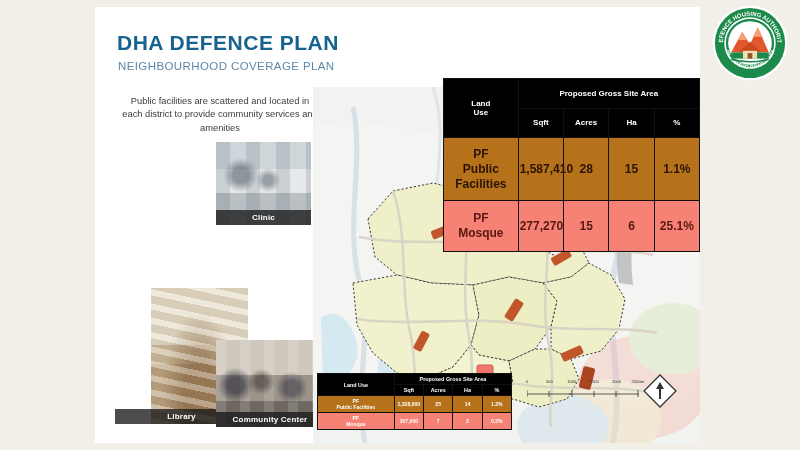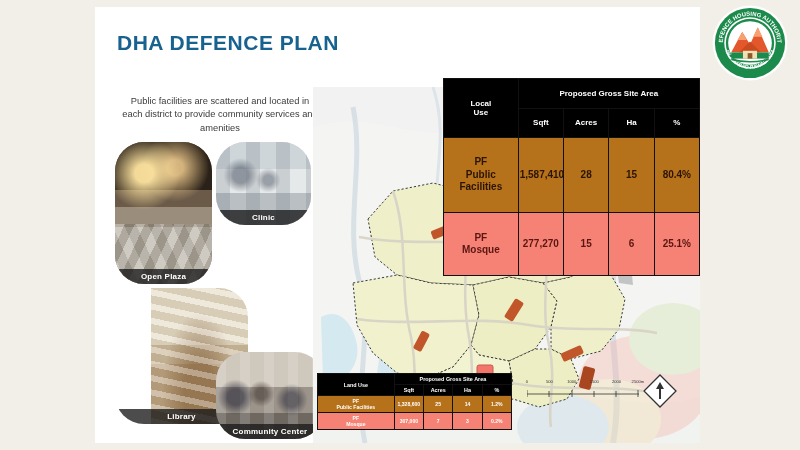--- a/index.html
+++ b/index.html
@@ -30,32 +30,32 @@
   }
 
   
   .intro{
     position:absolute;left:25px;top:88px;width:200px;
     text-align:center;font-size:9.3px;line-height:1.45;color:#3b3b3b;
   }
 
   
   .photos{position:absolute;left:20px;top:135px;width:196px;height:282px;}
-  .ph{position:absolute;overflow:hidden;border-radius:29px;}
+  .ph{position:absolute;overflow:hidden;}
   .ph .cap{
     position:absolute;left:0;bottom:0;width:100%;
     background:rgba(25,25,25,.78);
     color:#fff;font-size:8px;font-weight:bold;text-align:center;
     padding:3px 0 3px 0;box-sizing:border-box;letter-spacing:.2px;
   }
   .p-plaza{left:0;top:0;width:97px;height:142px;}
   .p-clinic{left:101px;top:0;width:95px;height:83px;}
   .p-mosque{left:101px;top:87px;width:95px;height:104px;}
   .p-library{left:0;top:146px;width:97px;height:136px;padding-left:36px;}
-  .p-comm{left:101px;top:210px;width:108px;height:87px;}
+  .p-comm{left:101px;top:198px;width:108px;height:87px;}
 
   
   .img-plaza{
     width:100%;height:100%;
     background:
       radial-gradient(circle at 30% 22%, rgba(255,228,160,.95) 0 7%, rgba(0,0,0,0) 28%),
       radial-gradient(circle at 62% 18%, rgba(255,216,150,.8) 0 6%, rgba(0,0,0,0) 26%),
       linear-gradient(#2a2118 0 34%, #6b5a48 34% 46%, #9a8d7c 46% 60%, #b9b2a6 60% 100%),
       #7a6a58;
     position:relative;
@@ -145,21 +145,21 @@
     border:1px solid #111;text-align:center;vertical-align:middle;
     font-weight:bold;
   }
 
   
   .tbl-top{
     position:absolute;left:443px;top:78px;width:257px;
   }
   .tbl-top table{width:100%;}
   .tbl-top th{background:#000;color:#fff;font-size:8px;padding:3px 1px;}
-  .tbl-top td{font-size:10px;padding:8px 1px;color:#2b1405;line-height:1.25;}
+  .tbl-top td{font-size:12px;padding:2px 1px;color:#2b1405;line-height:1.25;}
   .tbl-top .row-fac td{background:#B5721A;height:58px;}
   .tbl-top .row-mos td{background:#F58274;height:46px;color:#5a1612;}
   .tbl-top .hcell-land{height:52px;}
 
   
   .tbl-bot{
     position:absolute;left:222px;top:366px;width:195px;
   }
   .tbl-bot table{width:100%;}
   .tbl-bot th{background:#000;color:#fff;font-size:5.4px;padding:2px 1px;}
@@ -173,29 +173,26 @@
   }
 </style>
 </head>
 <body>
 
 <div class="stage">
 
   <div class="slide">
 
     <div class="title">DHA DEFENCE PLAN</div>
+    <div class="subtitle">NEIGHBOURHOOD COVERAGE PLAN</div>
 
     <div class="intro">Public facilities are scattered and located in each district to provide community services and amenities</div>
 
     <div class="photos">
 
-      <div class="ph p-plaza">
-        <div class="img-plaza"></div>
-        <div class="cap">Open Plaza</div>
-      </div>
 
       <div class="ph p-clinic">
         <div class="img-clinic"></div>
         <div class="cap">Clinic</div>
       </div>
 
 
       <div class="ph p-library">
         <div class="img-library"></div>
         <div class="cap">Library</div>
@@ -330,38 +327,38 @@
       </tbody>
         </table>
     </div>
 
   </div>
 
   <div class="tbl-top">
     <table class="tbl">
       <tbody>
           <tr>
-        <th rowspan="2" class="hcell-land" style="width:28%;white-space:pre-line">Local
+        <th rowspan="2" class="hcell-land" style="width:28%;white-space:pre-line">Land
 Use</th>
         <th colspan="4">Proposed Gross Site Area</th>
       </tr>
       <tr>
         <th style="width:20%;">Sqft</th>
         <th style="width:18%;">Acres</th>
         <th style="width:17%;">Ha</th>
         <th style="width:17%;">%</th>
       </tr>
       <tr class="row-fac">
         <td style="white-space:pre-line">PF
 Public
 Facilities</td>
         <td>1,587,410</td>
         <td>28</td>
         <td>15</td>
-        <td>80.4%</td>
+        <td>1.1%</td>
       </tr>
       <tr class="row-mos">
         <td style="white-space:pre-line">PF
 Mosque</td>
         <td>277,270</td>
         <td>15</td>
         <td>6</td>
         <td>25.1%</td>
       </tr>
     </tbody>

